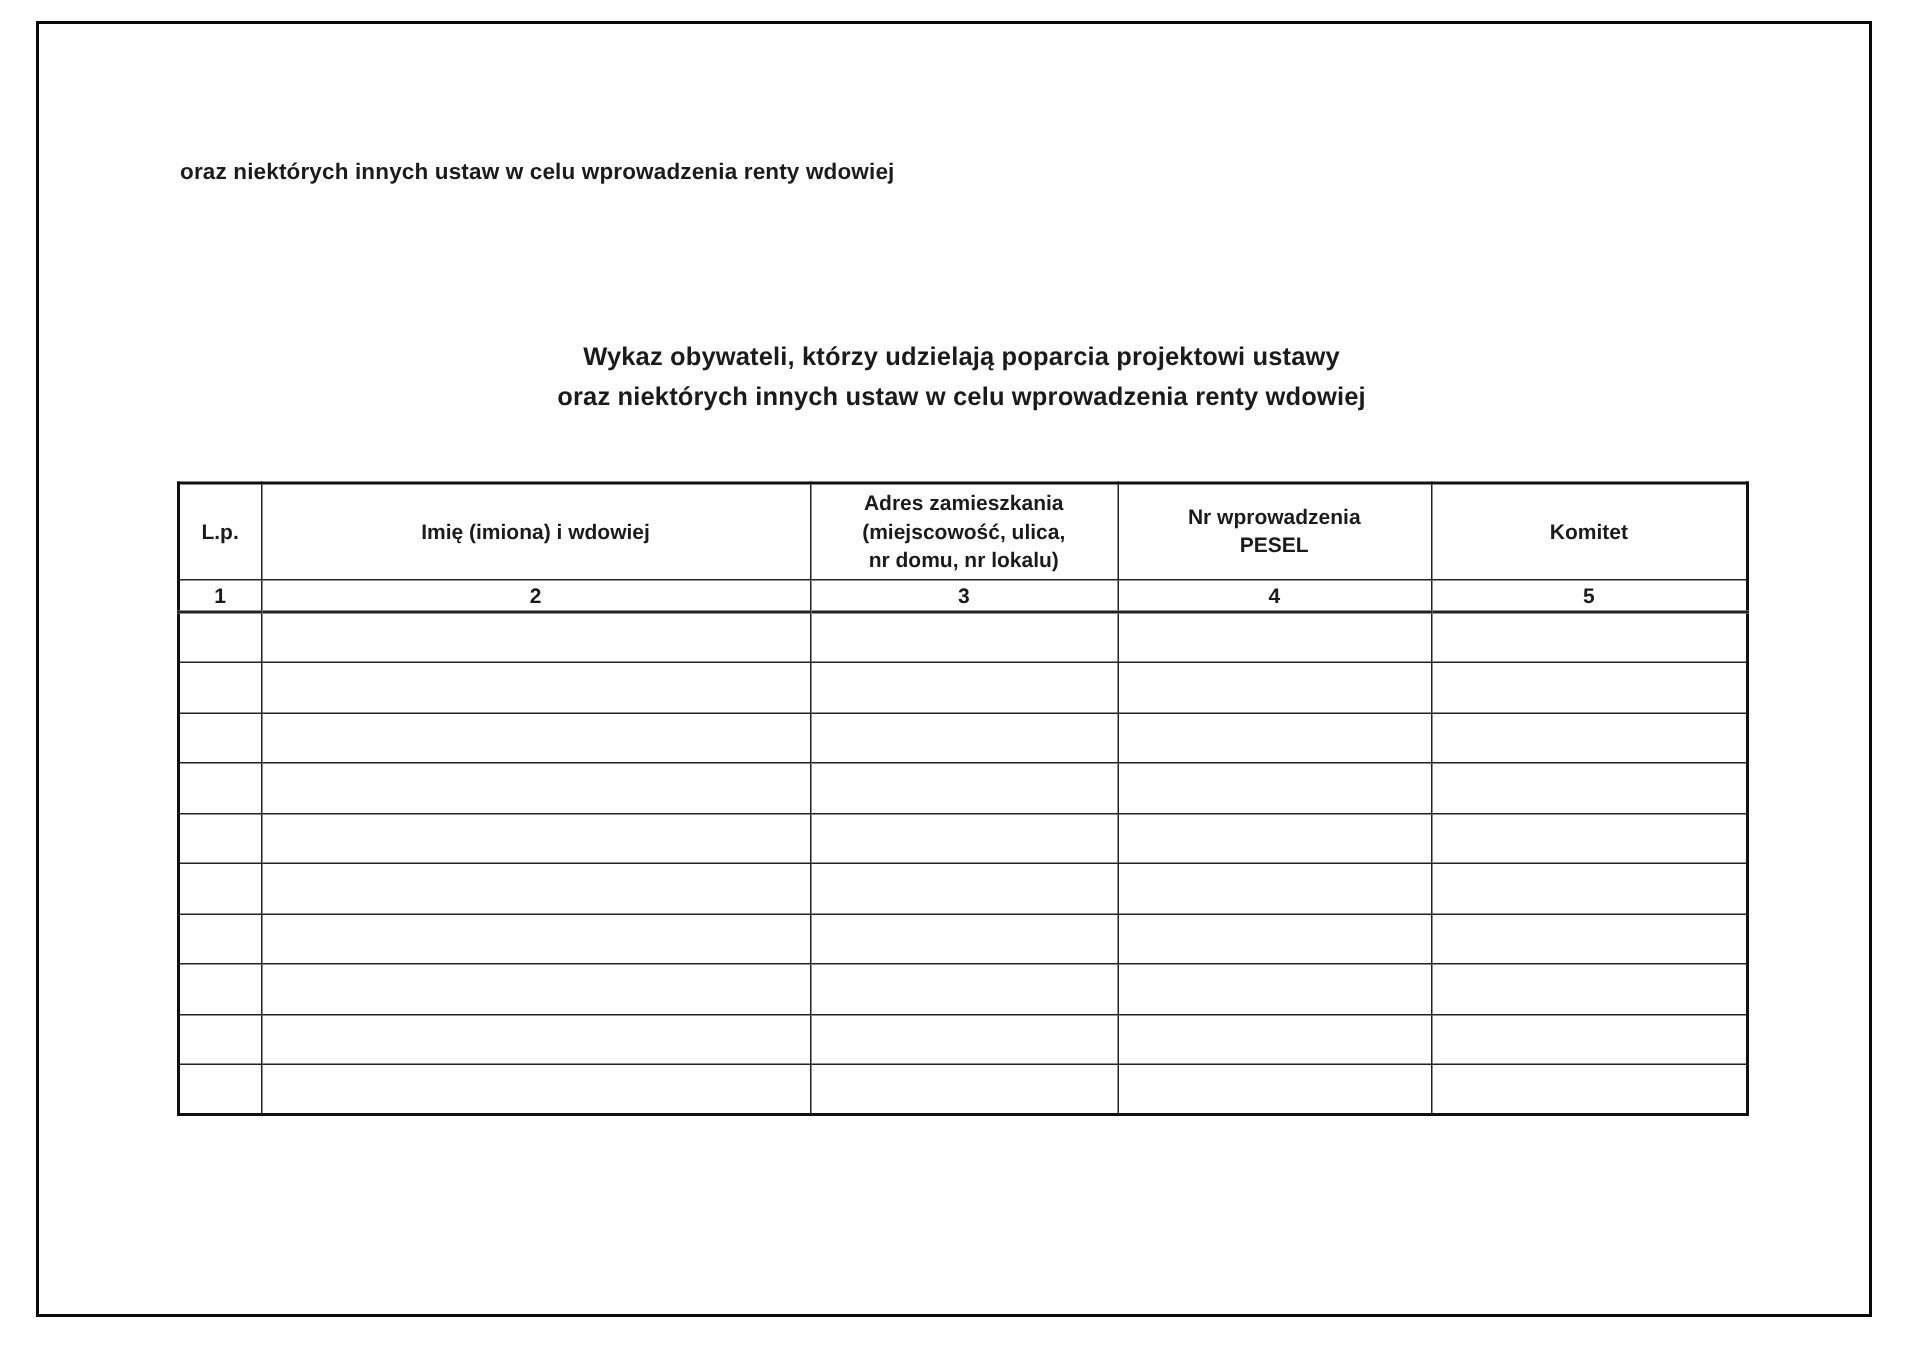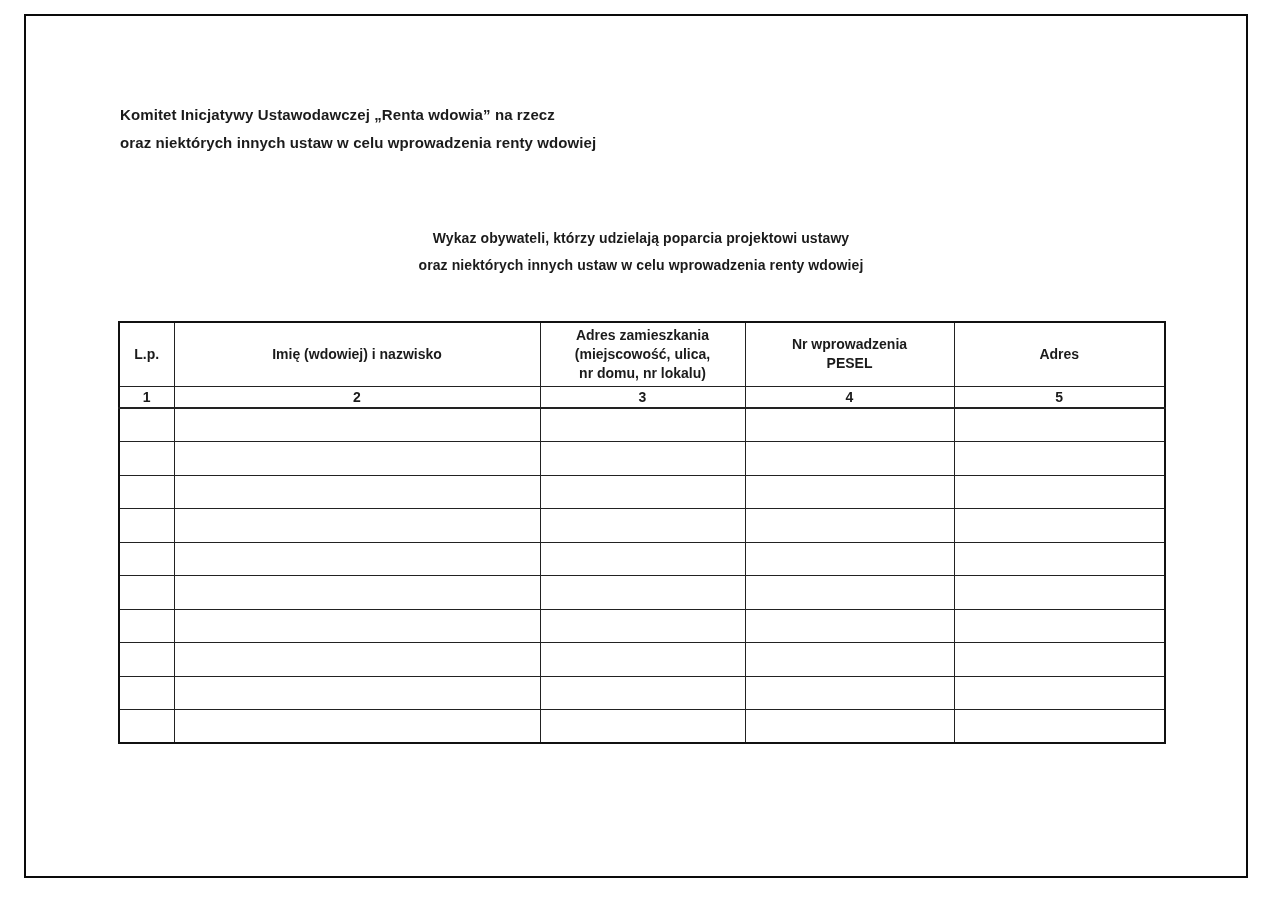--- a/index.html
+++ b/index.html
@@ -24,21 +24,21 @@
     font-weight: bold;
     line-height: 27.5px;
     color: #1b1b1b;
     letter-spacing: 0.1px;
   }
   .doc-title {
     position: absolute;
     left: 118px; top: 225px;
     width: 1046px;
     text-align: center;
-    font-size: 14px;
+    font-size: 17px;
     font-weight: bold;
     line-height: 26.5px;
     color: #1b1b1b;
     letter-spacing: 0.1px;
   }
   table.support-table {
     position: absolute;
     left: 118px; top: 321px;
     width: 1046px;
     border-collapse: collapse;
@@ -68,47 +68,46 @@
     border-bottom-width: 2px;
   }
   tbody.rows td { height: 33.5px; background: #ffffff; }
 </style>
 </head>
 <body>
 
 <div class="page-frame"></div>
 
 <div class="committee">
-  <div>Komitet Inicjatywy Ustawodawczej „Renta wdowia” na rzecz</div>
   <div>oraz niektórych innych ustaw w celu wprowadzenia renty wdowiej</div>
 </div>
 
 <div class="doc-title">
   <div>Wykaz obywateli, którzy udzielają poparcia projektowi ustawy</div>
   <div>oraz niektórych innych ustaw w celu wprowadzenia renty wdowiej</div>
 </div>
 
 <table class="support-table">
   <colgroup>
     <col style="width:55px">
     <col style="width:366px">
     <col style="width:205px">
     <col style="width:209px">
     <col style="width:211px">
   </colgroup>
   <thead>
     <tr class="header-row">
       <th>L.p.</th>
-      <th>Imię (wdowiej) i nazwisko</th>
+      <th>Imię (imiona) i wdowiej</th>
       <th>Adres zamieszkania
 (miejscowość, ulica,
 nr domu, nr lokalu)</th>
       <th>Nr wprowadzenia
 PESEL</th>
-      <th>Adres</th>
+      <th>Komitet</th>
     </tr>
     <tr class="number-row">
       <td>1</td>
       <td>2</td>
       <td>3</td>
       <td>4</td>
       <td>5</td>
     </tr>
   </thead>
   <tbody class="rows">

